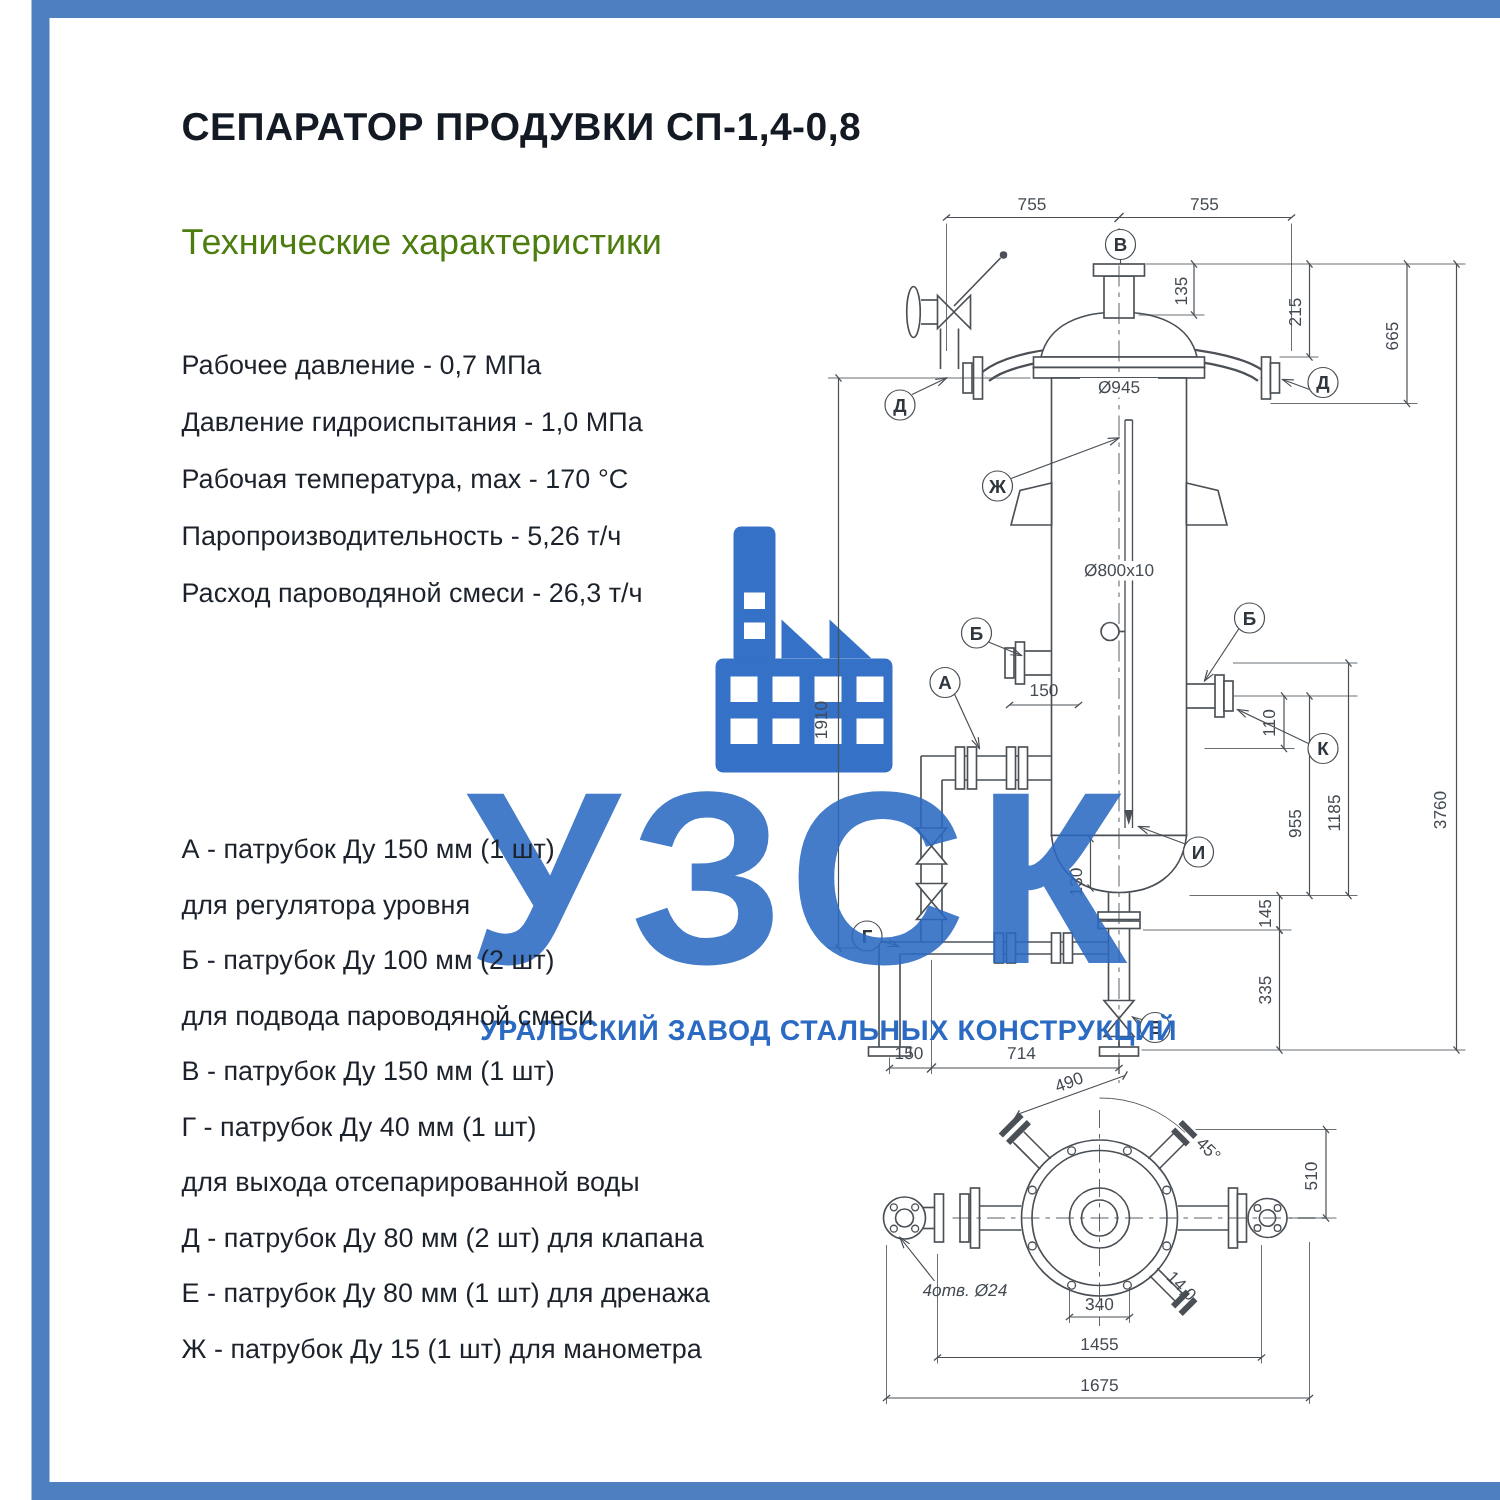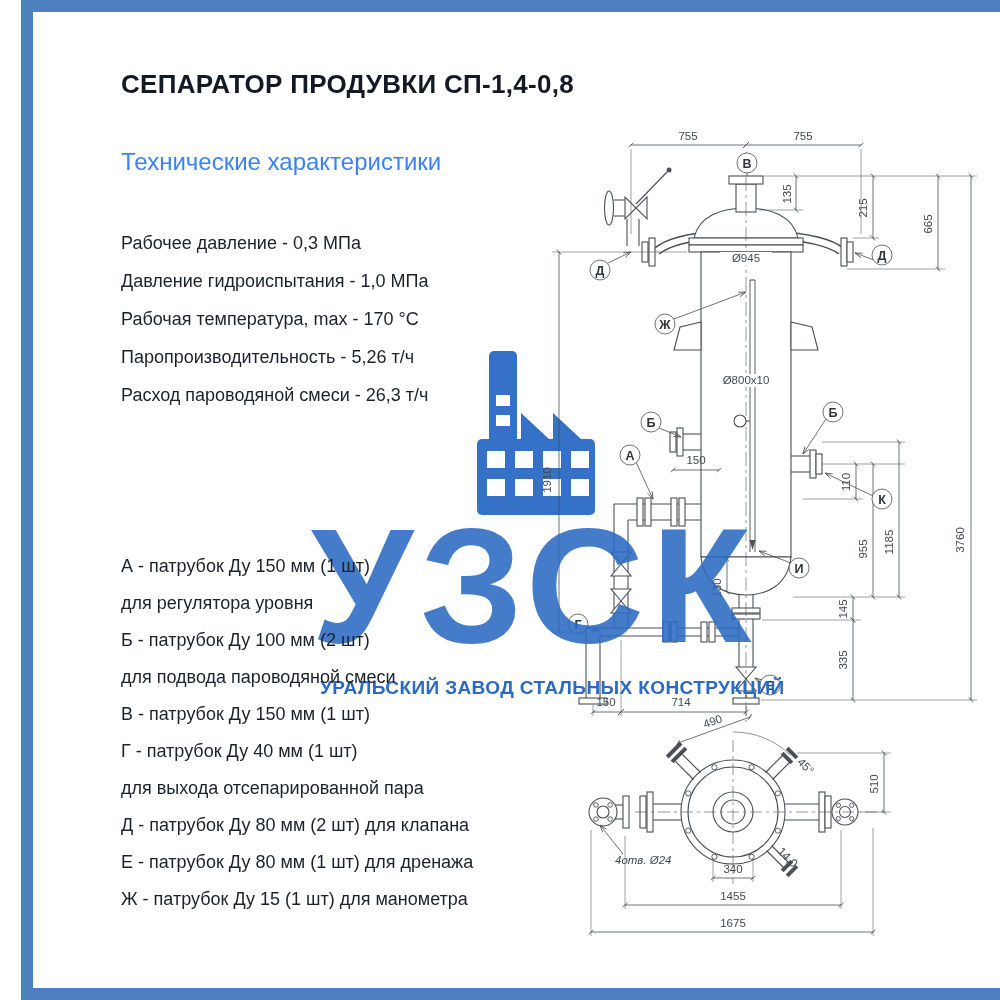--- a/index.html
+++ b/index.html
@@ -2,21 +2,21 @@
 <html><head>
 <meta charset="utf-8">
 <style>
   html,body{margin:0;padding:0;background:#ffffff;}
   .page{
     position:relative;width:1000px;height:1000px;box-sizing:border-box;
     border:12px solid #4e80c0;background:#ffffff;overflow:hidden;
     font-family:"Liberation Sans",sans-serif;color:#1c222b;margin-left:21px;
   }
   .title{position:absolute;left:88px;top:57px;font-size:26px;font-weight:bold;color:#141a23;letter-spacing:.3px;z-index:6;}
-  .h2{position:absolute;left:88px;font-size:24px;font-weight:400;color:#3b82f6;z-index:6;}
+  .h2{position:absolute;left:88px;font-size:24px;font-weight:400;color:#4d7c0f;z-index:6;}
   #h2-tech{top:136px;}
   #h2-noz{top:460px;}
   .tech-lines{position:absolute;left:88px;top:212px;font-size:18px;line-height:38px;z-index:6;white-space:nowrap;}
   .noz-lines{position:absolute;left:88px;top:536px;font-size:18px;line-height:37px;z-index:6;white-space:nowrap;}
   .drawing{position:absolute;left:0;top:0;width:1000px;height:1000px;z-index:4;}
   .drawing text{font-family:"Liberation Sans",sans-serif;}
   .dim{font-size:11.5px;fill:#434a52;stroke:none;}
   .lbl{font-size:12.5px;fill:#2f363e;stroke:none;font-weight:bold;}
   .wm-icon{position:absolute;left:432px;top:335px;width:140px;height:172px;z-index:3;opacity:.95;}
   .wm-text{
@@ -27,35 +27,35 @@
 </style>
 </head>
 <body>
 
 <div class="page">
 
   <div class="title">СЕПАРАТОР ПРОДУВКИ СП-1,4-0,8</div>
 
   <div class="h2" id="h2-tech">Технические характеристики</div>
   <div class="tech-lines">
-    <div>Рабочее давление - 0,3 МПа</div>
+    <div>Рабочее давление - 0,7 МПа</div>
     <div>Давление гидроиспытания - 1,0 МПа</div>
     <div>Рабочая температура, max - 170 °С</div>
     <div>Паропроизводительность - 5,26 т/ч</div>
     <div>Расход пароводяной смеси - 26,3 т/ч</div>
   </div>
 
   <div class="noz-lines">
     <div>А - патрубок Ду 150 мм (1 шт)</div>
     <div>для регулятора уровня</div>
     <div>Б - патрубок Ду 100 мм (2 шт)</div>
     <div>для подвода пароводяной смеси</div>
     <div>В - патрубок Ду 150 мм (1 шт)</div>
     <div>Г - патрубок Ду 40 мм (1 шт)</div>
-    <div>для выхода отсепарированной пара</div>
+    <div>для выхода отсепарированной воды</div>
     <div>Д - патрубок Ду 80 мм (2 шт) для клапана</div>
     <div>Е - патрубок Ду 80 мм (1 шт) для дренажа</div>
     <div>Ж - патрубок Ду 15 (1 шт) для манометра</div>
   </div>
 
   <svg class="wm-icon" viewBox="0 0 140 172">
     <g fill="#2b6ac3" stroke="none">
       <rect x="24" y="4" width="28" height="92" rx="5"></rect>
       <path d="M 56 92 L 56 66 L 84 92 Z"></path>
       <path d="M 88 92 L 88 66 L 116 92 Z"></path>

